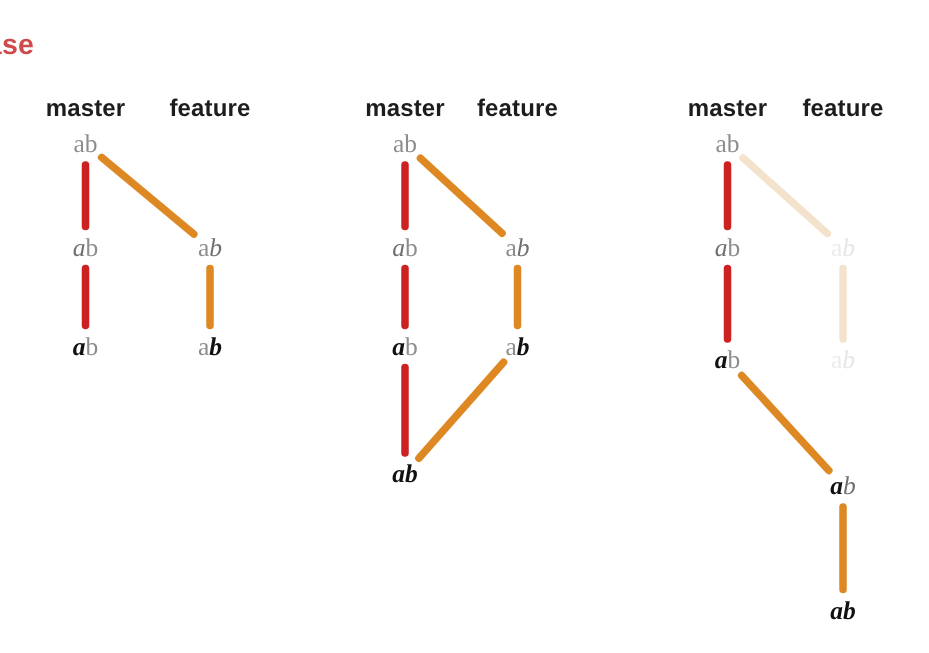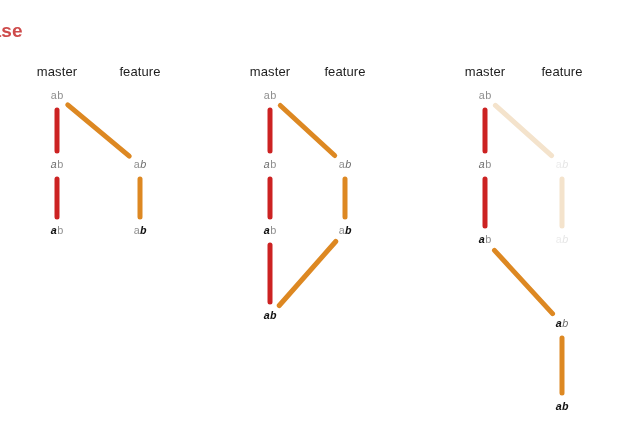--- a/index.html
+++ b/index.html
@@ -26,34 +26,34 @@
     width: 100%;
     text-align: center;
     font-size: 19px;
     font-weight: 600;
     color: #CE4B4B;
     letter-spacing: 0.2px;
     white-space: nowrap;
   }
   .branch-header {
     position: absolute;
-    font-size: 13px;
-    font-weight: normal;
+    font-size: 16px;
+    font-weight: bold;
     color: #1d1d1d;
     letter-spacing: 0.1px;
     white-space: nowrap;
     transform: translateX(-50%);
   }
   .node {
     position: absolute;
-    font-size: 11px;
+    font-size: 17px;
     white-space: nowrap;
     transform: translate(-50%, -50%);
     line-height: 1;
-    font-family: Liberation Mono, monospace;
+    font-family: Liberation Serif, serif;
   }
   .node .seg { display: inline; }
   .seg-plain     { color: #8d8d8d; font-style: normal; font-weight: normal; }
   .seg-italic    { color: #6f6f6f; font-style: italic;  font-weight: normal; }
   .seg-bolditalic{ color: #111111; font-style: italic;  font-weight: bold; }
   .seg-ghost        { color: #ebebeb; font-style: normal; font-weight: normal; }
   .seg-ghost-italic { color: #e6e6e6; font-style: italic;  font-weight: normal; }
   svg.edges {
     position: absolute;
     left: 0; top: 0;

